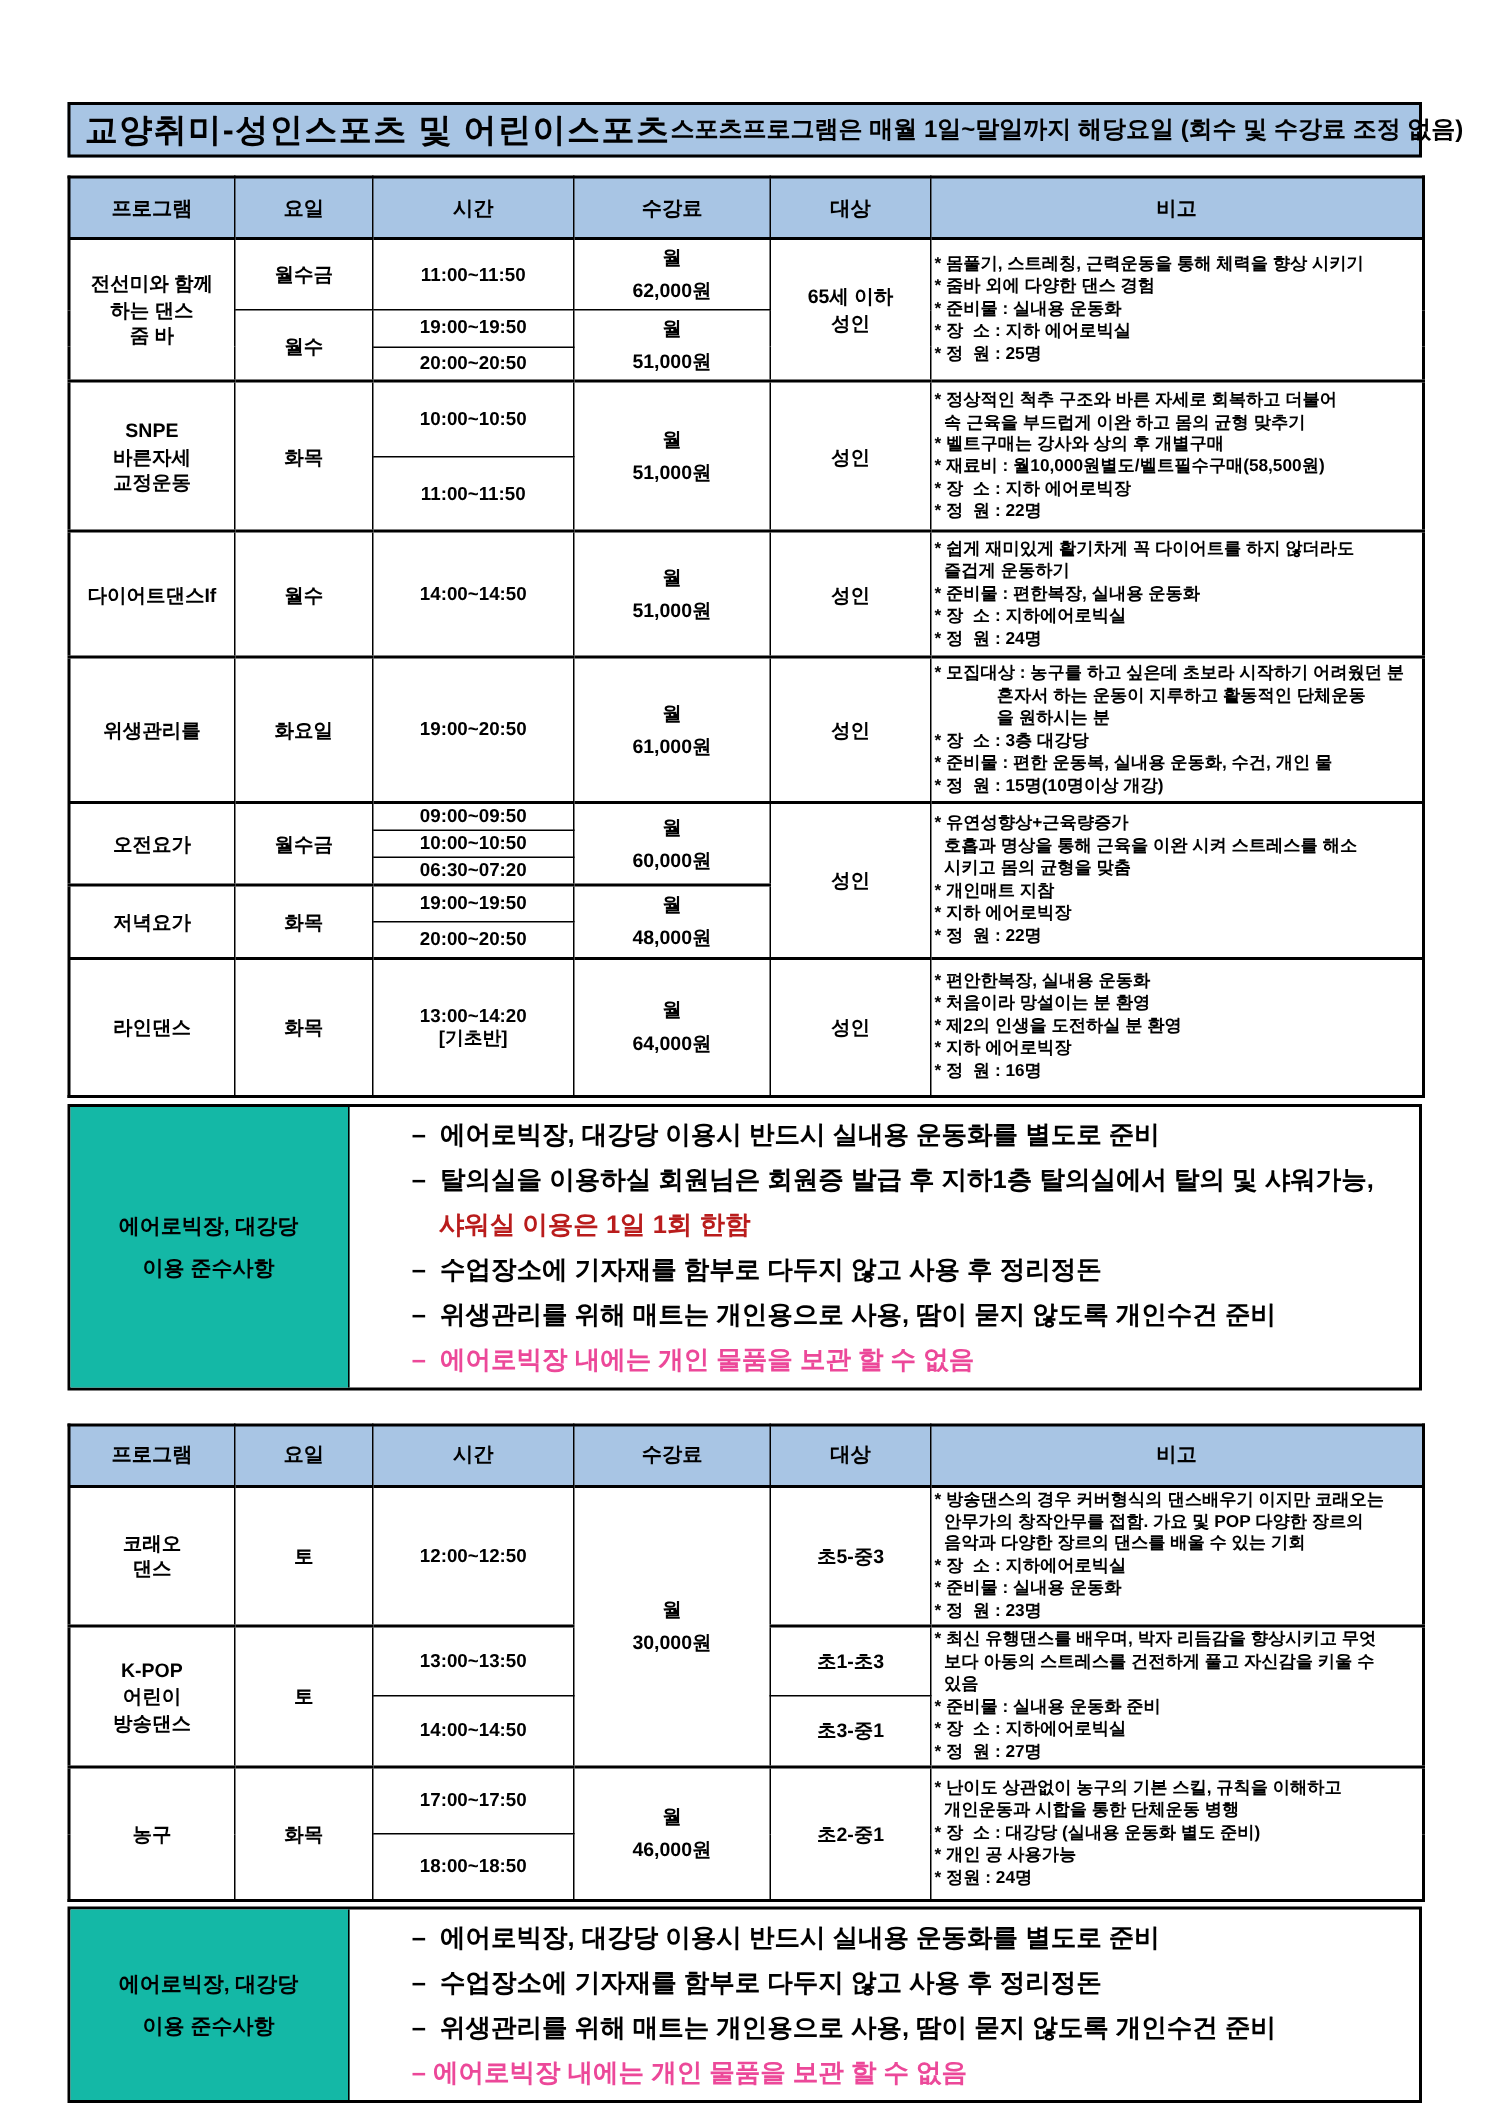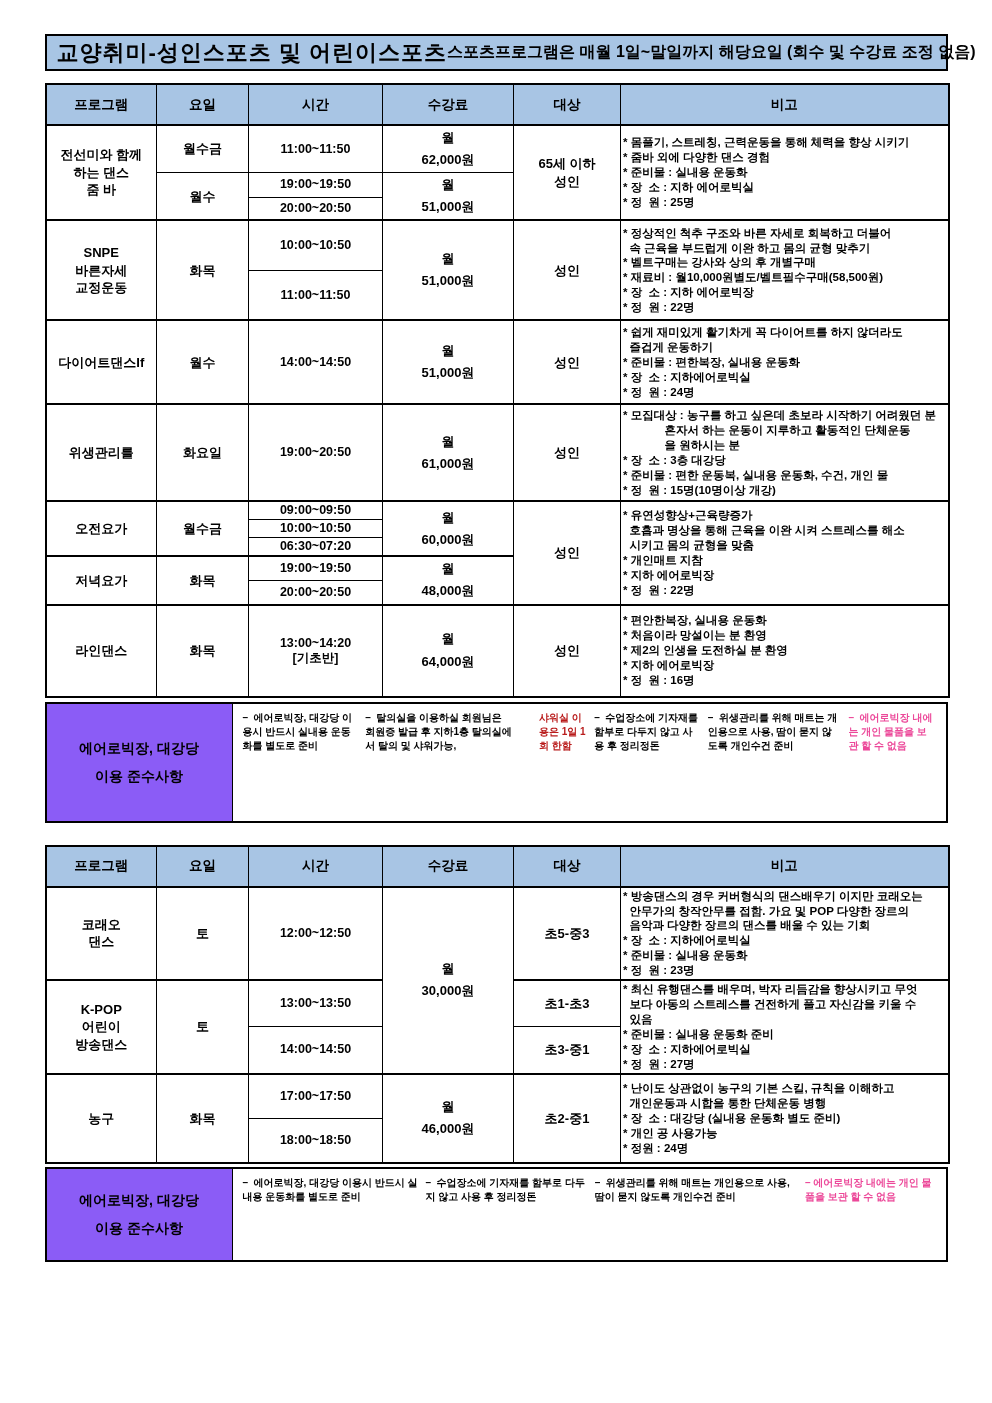--- a/index.html
+++ b/index.html
@@ -2,21 +2,21 @@
 <html lang="ko"><head>
 <meta charset="utf-8">
 <style>
   * { box-sizing: border-box; }
   html,body { margin:0; padding:0; background:#ffffff; }
   body {
     width: 992px; height: 1403px;
     font-family: "Liberation Sans", sans-serif;
     color:#000;
   }
-  .page { width: 903px; margin: 0 auto; padding-top: 34px; }
+  .page { width: 903px; margin: 0 auto; padding-top: 68px; }
 
   
   .titlebar {
     display:flex; align-items:center; justify-content:space-between;
     border:2px solid #000; background:#a8c5e4;
     height:37px; padding:0 10px;
   }
   .title { font-size:22px; font-weight:bold; letter-spacing:1px; white-space:nowrap; }
   .subtitle { font-size:16px; font-weight:bold; white-space:nowrap; }
 
@@ -55,30 +55,30 @@
   tr.s2a { height:42px; } tr.s2b { height:43px; }
   tr.s3a { height:45px; } tr.s3b { height:44px; }
 
   
   .notice {
     display:flex; border:2px solid #000; align-items:stretch;
   }
   .notice.first  { margin-top:4px;  min-height:121px; }
   .notice.second { margin-top:3px;  min-height:95px; }
   .notice-label {
-    width:186px; flex:0 0 186px; background:#8b5cf6;
+    width:186px; flex:0 0 186px; background:#14b8a6;
     border-right:1px solid #000;
     display:flex; align-items:center; justify-content:center;
     text-align:center; font-weight:bold; font-size:14px;
     white-space:pre-line; line-height:2.0;
   }
   .notice-body {
     flex:1; padding:7px 10px;
-    display:flex; flex-direction:row; justify-content:center;
-    font-weight:bold; font-size:10px; gap:7px;
+    display:flex; flex-direction:column; justify-content:center;
+    font-weight:bold; font-size:17px; gap:7px;margin-left:32px;
   }
   .notice-line { white-space:pre-wrap; }
   .notice-line[data-color="red"]  { color:#b91c1c; padding-left:18px; }
   .notice-line[data-color="blue"] { color:#ec4899; }
 
   .gap-t2 { height:22px; }
 </style>
 </head>
 <body>
 

